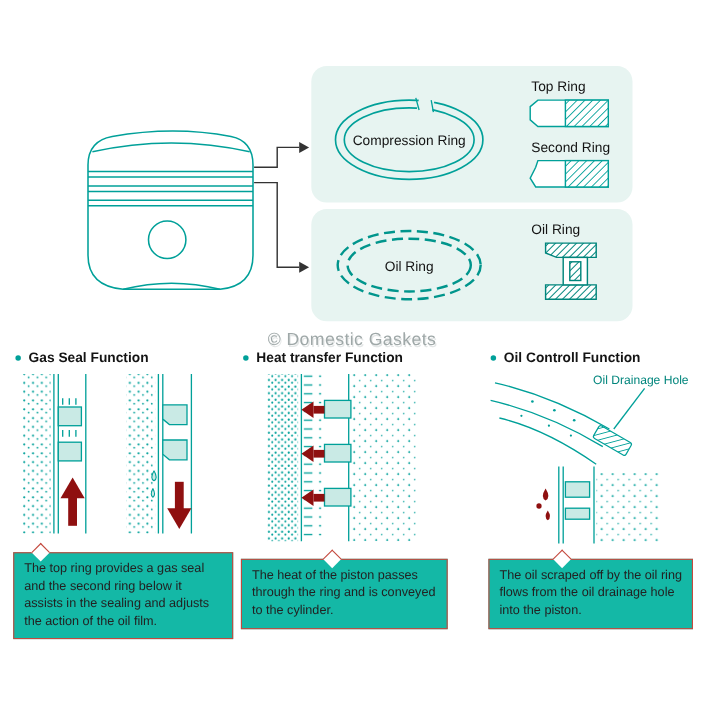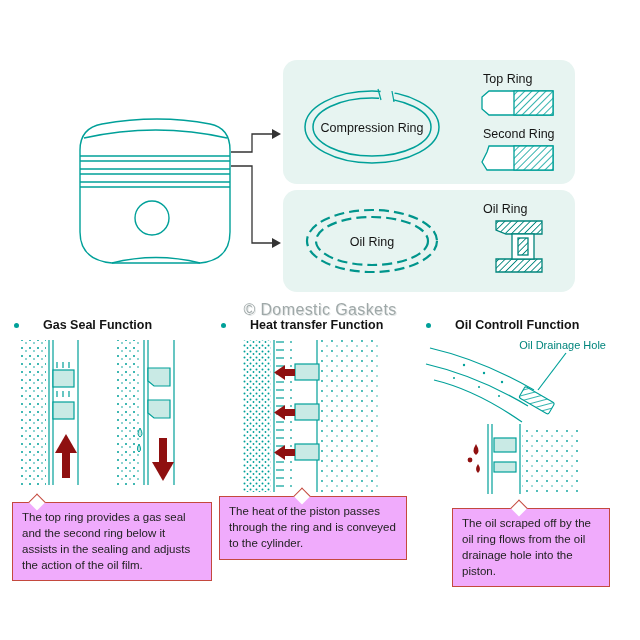--- a/index.html
+++ b/index.html
@@ -9,31 +9,31 @@
   .lbl { font-size:12.5px; fill:#141414; }
   .lbl-teal { font-size:11px; fill:#00857C; }
   .tl { stroke:#00A099; stroke-width:1.2; fill:none; }
   .ring { fill:#C9EAE5; stroke:#00A099; stroke-width:1.2; }
   #top-svg { position:absolute; left:0; top:0; }
   .watermark { position:absolute; top:301px; left:0; width:100%; text-align:center;
                font-size:16px; color:#9FA8A8; letter-spacing:.4px; text-shadow:1px 1px 0 #e3e6e6; }
   .col { position:absolute; top:318px; }
   #col1 { left:12px; width:212px; }
   #col2 { left:219px; width:210px; }
-  #col3 { left:424px; width:186px; }
-  .sec-header { display:flex; align-items:center; gap:24px; font-size:12.5px; font-weight:bold; color:#141414; padding-left:2px; }
+  #col3 { left:444px; width:186px; }
+  .sec-header { display:flex; align-items:center; gap:7px; font-size:12.5px; font-weight:bold; color:#141414; padding-left:2px; }
   .bullet { width:5px; height:5px; border-radius:50%; background:#00A099; flex:0 0 auto; }
   .diagram { display:block; margin-top:6px; }
-  .caption { position:relative; border:1.5px solid #C4493E; background:#f0abfc; padding:7px 9px;
+  .caption { position:relative; border:1.5px solid #C4493E; background:#14b8a6; padding:7px 9px;
              font-size:11.5px; line-height:1.38; color:#222; }
   .tail { position:absolute; top:-7px; width:11px; height:11px; background:#fff;
           border-left:1.5px solid #C4493E; border-top:1.5px solid #C4493E; transform:rotate(45deg); }
   #col1 .caption { margin-top:6px; margin-right:12px; }
-  #col2 .caption { margin-top:0; margin-right:22px; }
-  #col3 .caption { margin-top:12px;margin-left:28px; }
+  #col2 .caption { margin-top:12px; margin-right:22px; }
+  #col3 .caption { margin-top:12px; }
   #col1 .tail { left:18px; }
   #col2 .tail { left:76px; }
   #col3 .tail { left:60px; }
 </style>
 </head>
 <body>
 
 <div class="page">
 
   <svg width="0" height="0" style="position:absolute" aria-hidden="true">

